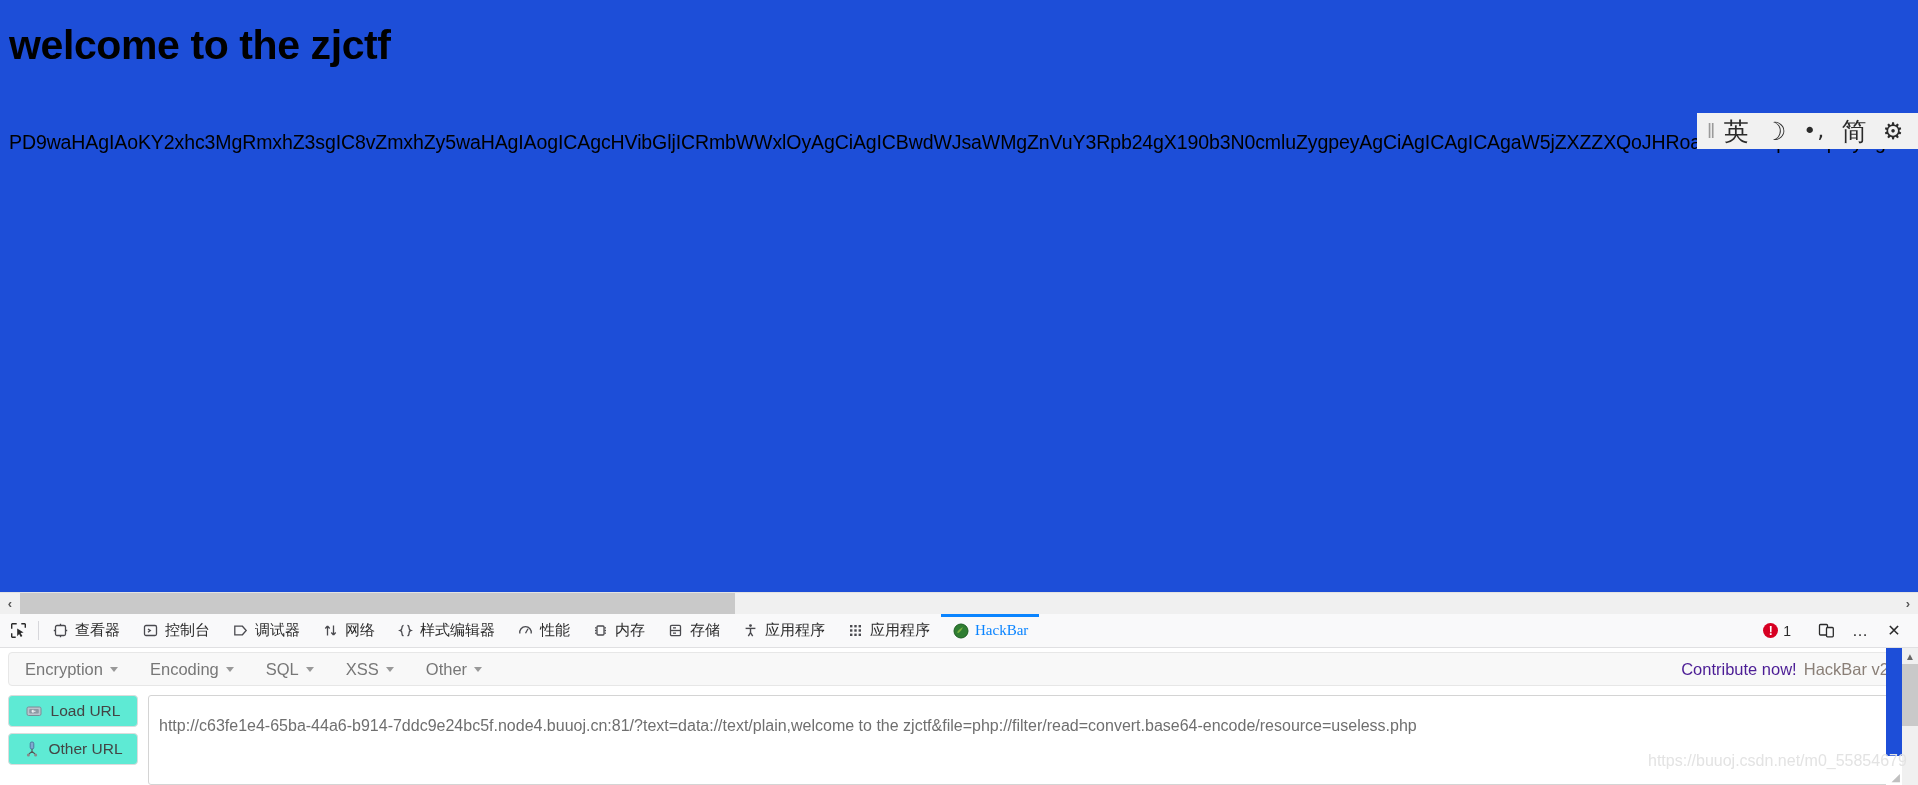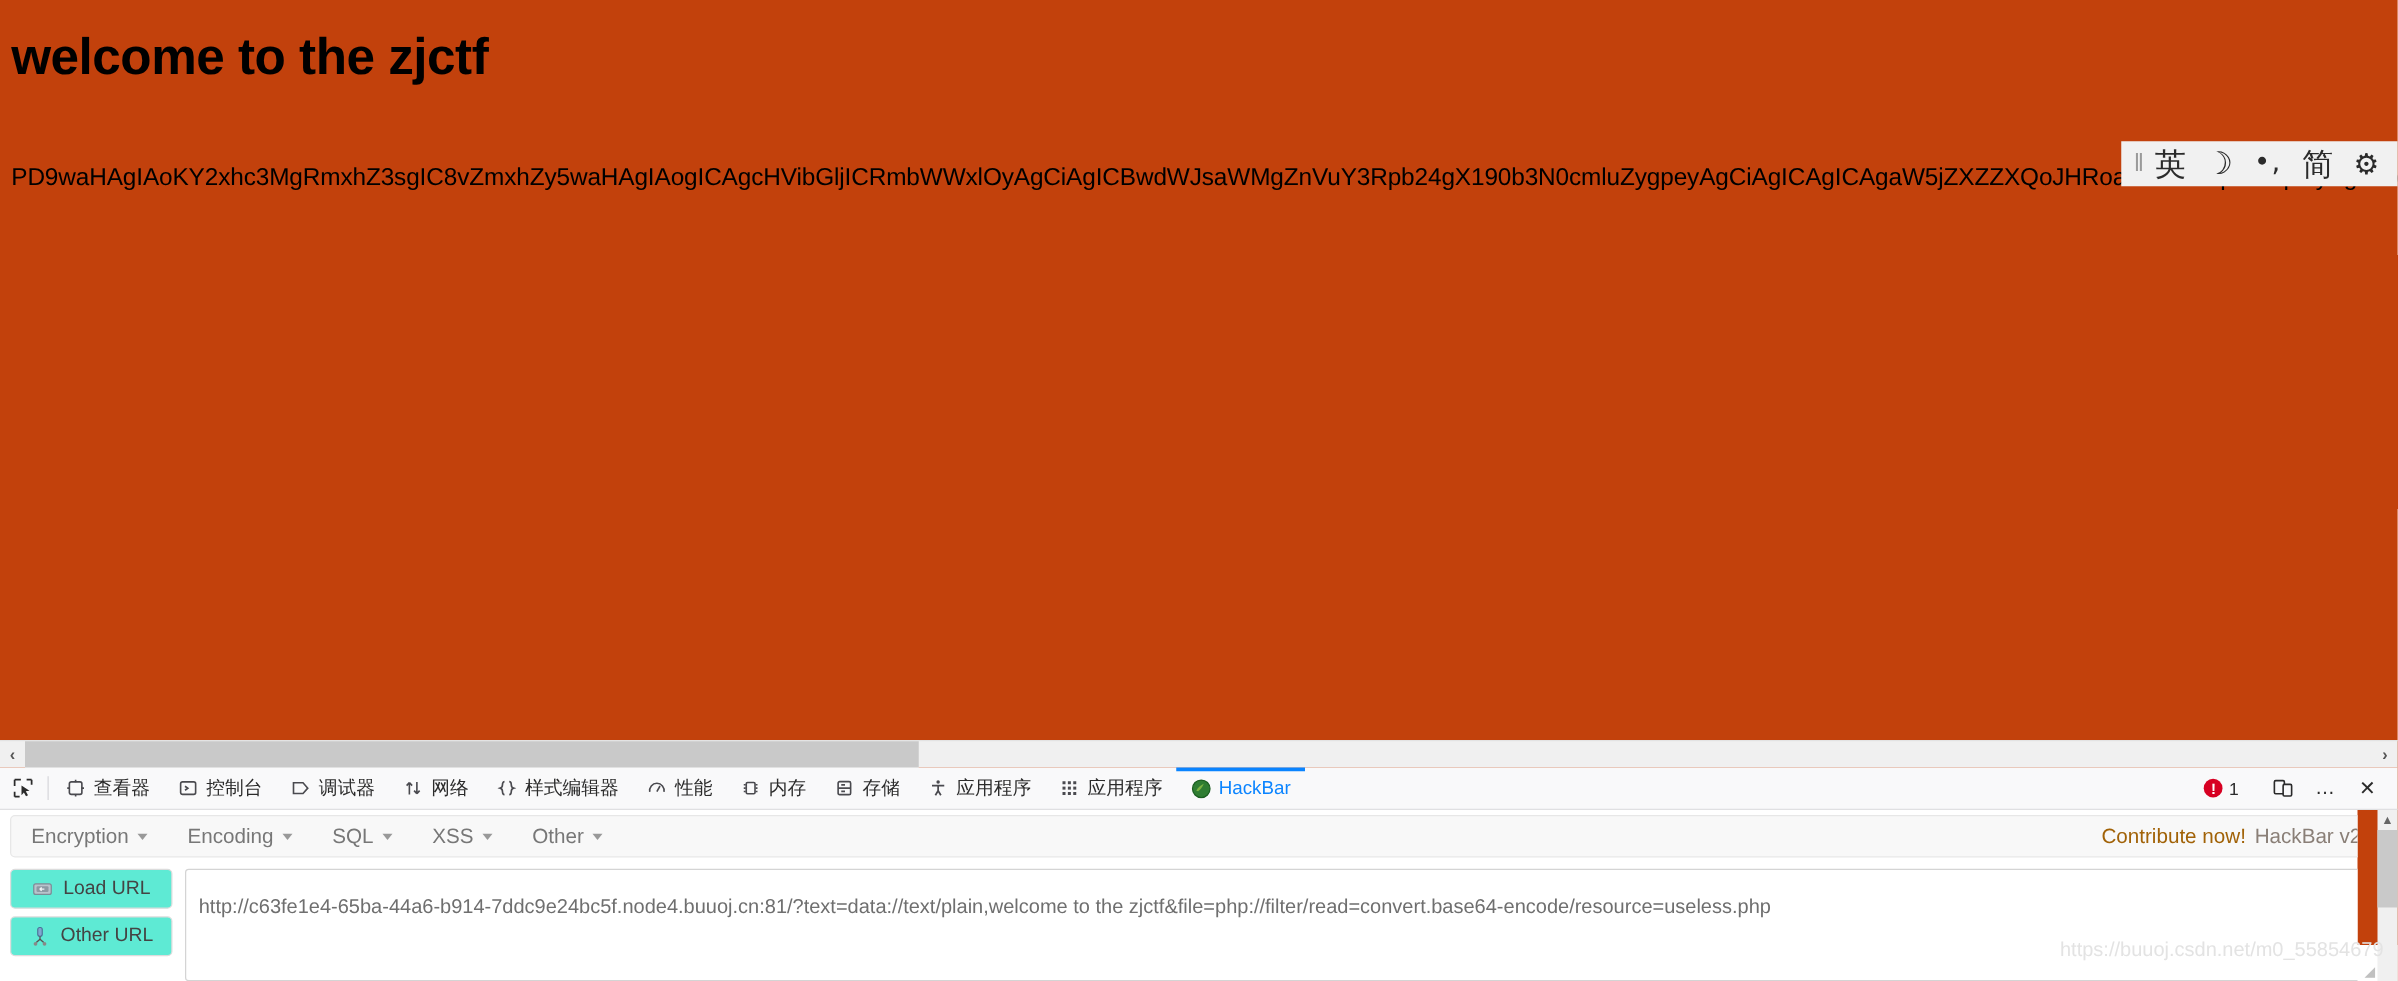--- a/index.html
+++ b/index.html
@@ -8,21 +8,21 @@
     overflow: hidden;
     background: #ffffff;
     font-family: "Liberation Sans", sans-serif;
   }
 
   
   #page-content {
     position: absolute;
     left: 0; top: 0;
     width: 1918px; height: 756px;
-    background: #c2410c;
+    background: #1d4ed8;
     overflow: hidden;
   }
   #page-title {
     position: absolute;
     left: 9px; top: 22px;
     font-size: 41px;
     font-weight: bold;
     color: #000000;
     letter-spacing: -0.4px;
     white-space: nowrap;
@@ -110,21 +110,21 @@
     background: #d7d7db;
     flex: 0 0 auto;
   }
   .dt-tab {
     display: flex; align-items: center; gap: 6px;
     padding: 0 11px;
     color: #2b2b2b;
     font-size: 15px;
     white-space: nowrap;
     position: relative;
-    font-family: Liberation Sans, sans-serif;
+    font-family: Liberation Serif, serif;
   }
   .dt-tab .ticon {
     display: inline-flex; align-items: center; justify-content: center;
     width: 17px; height: 17px;
     color: #4a4a4f;
     font-size: 13px;
   }
   .dt-tab.active { color: #0a84ff; }
   .dt-tab.active::after {
     content: "";
@@ -189,21 +189,21 @@
     border-top: 5px solid #999999;
     display: inline-block;
   }
   #hb-menu-spacer { flex: 1 1 auto; }
   #hb-contrib {
     display: flex; align-items: center; gap: 7px;
     padding-right: 14px;
     font-size: 16.5px;
     white-space: nowrap;
   }
-  #hb-contrib .link { color: #a16207; }
+  #hb-contrib .link { color: #4c1d95; }
   #hb-contrib .ver { color: #8a7f77; }
 
   #hb-body {
     position: absolute;
     left: 8px; top: 44px;
     width: 1896px; height: 96px;
     display: flex;
     gap: 10px;
   }
   #hb-buttons {

